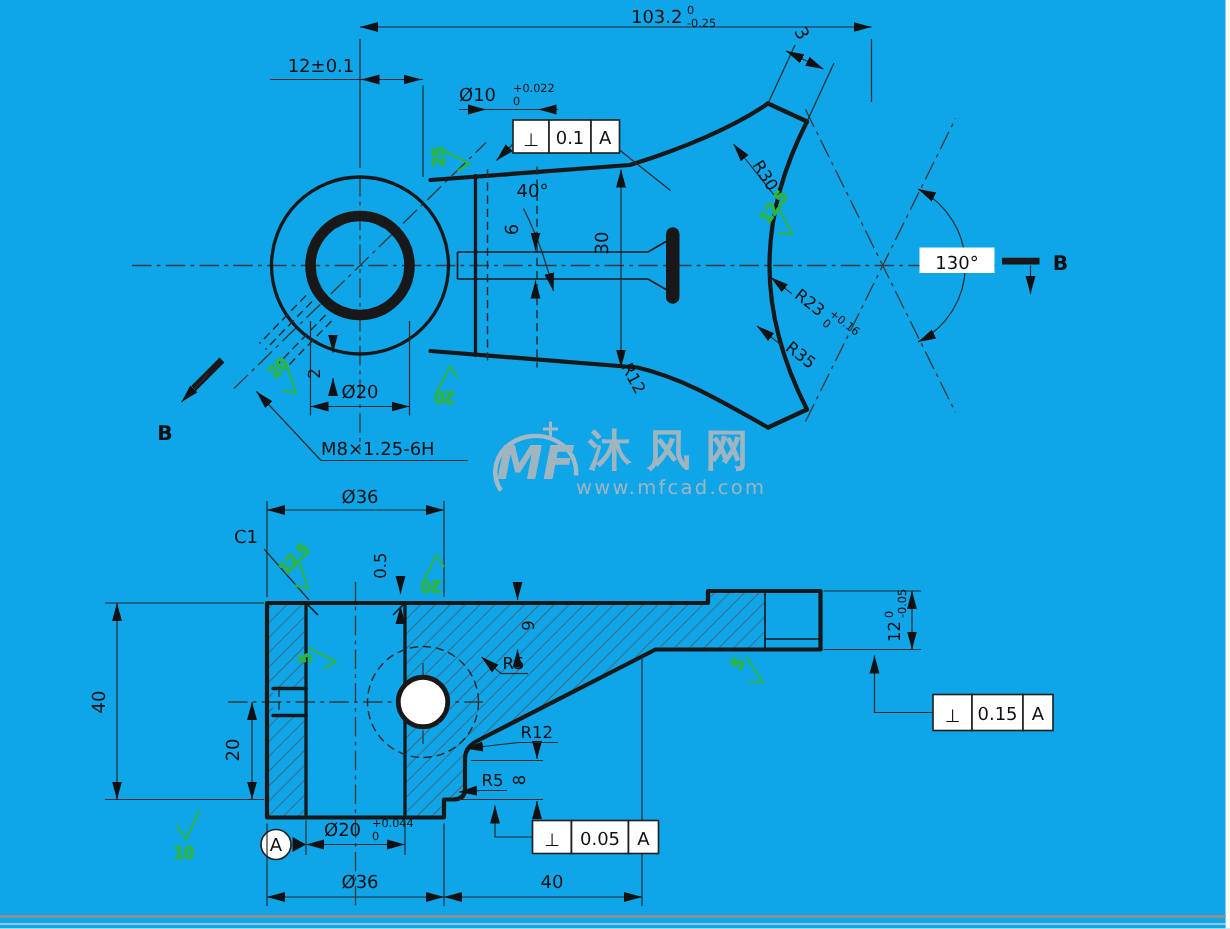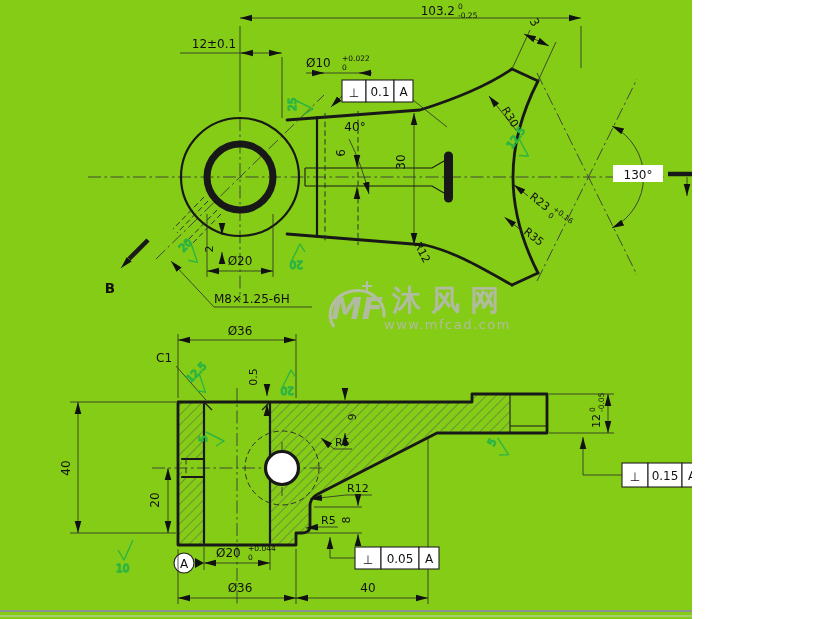--- a/index.html
+++ b/index.html
@@ -1,16 +1,16 @@
 <!DOCTYPE html>
 <html><head>
 <meta charset="utf-8">
 <style>
   html,body{margin:0;padding:0;background:#fff;}
-  .canvas{position:relative;width:692px;height:619px;background:#84cc16;overflow:hidden;
+  .canvas{position:relative;width:817px;height:619px;background:#0ea5e9;overflow:hidden;
           font-family:"DejaVu Sans",sans-serif;}
   svg{position:absolute;left:0;top:0;}
   
   .o  {stroke:#181818;fill:none;stroke-width:2.8;stroke-linecap:round;stroke-linejoin:round}
   .o2 {stroke:#181818;fill:none;stroke-width:2.2;stroke-linecap:round}
   .t1 {stroke:#181818;fill:none;stroke-width:1.1}
   .e  {stroke:#2a2a2a;fill:none;stroke-width:0.8}
   .cl {stroke:#3a3a3a;fill:none;stroke-width:0.9;stroke-dasharray:13 3.5 2.5 3.5}
   .hd {stroke:#2a2a2a;fill:none;stroke-width:0.95;stroke-dasharray:5.5 3.2}
   .g  {stroke:#2eb440;fill:none;stroke-width:1.4;stroke-linejoin:round}

